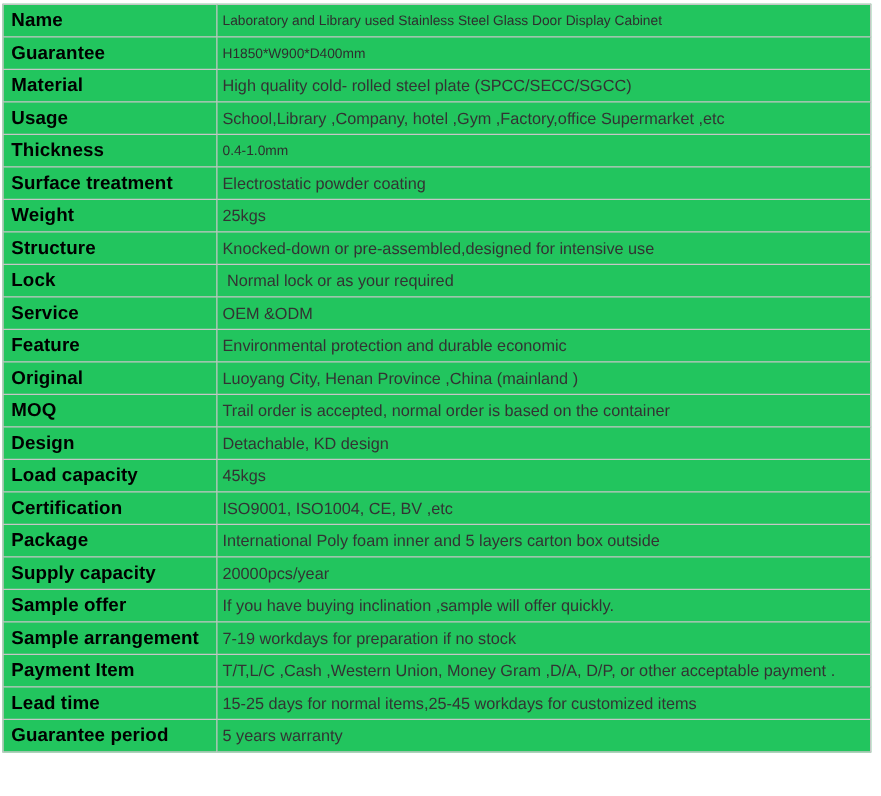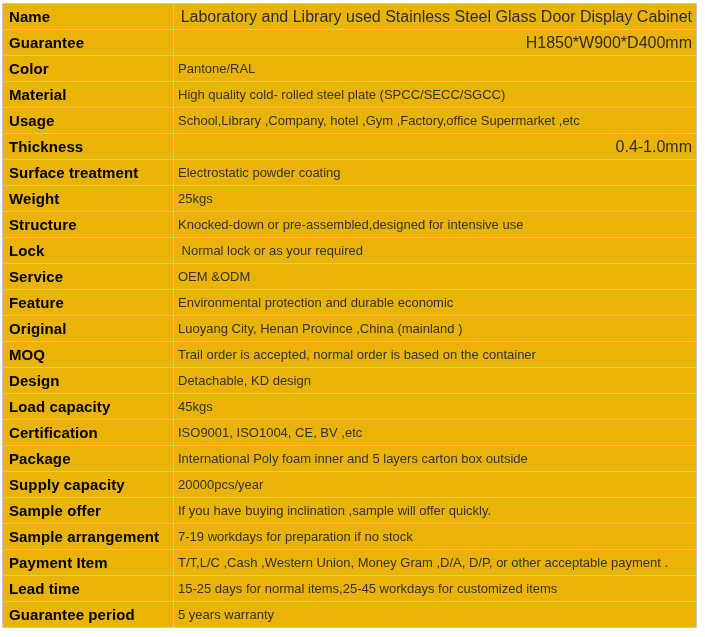--- a/index.html
+++ b/index.html
@@ -9,21 +9,21 @@
     width: 705px;
     height: 637px;
     font-family: "Liberation Sans", "DejaVu Sans", sans-serif;
     overflow: hidden;
   }
   table.spec-table {
     border-collapse: collapse;
     table-layout: fixed;
     width: 695px;
     margin: 3px 0 0 2px;
-    background: #eab308;
+    background: #22c55e;
   }
   td {
     border: 1px solid #c6c6c6;
     height: 25px;
     vertical-align: middle;
     overflow: hidden;
   }
   td.spec-label {
     width: 160px;
     font-weight: bold;
@@ -32,44 +32,39 @@
     padding: 0 4px 0 6px;
     letter-spacing: 0.1px;
   }
   td.spec-value {
     font-size: 13px;
     color: #333333;
     padding: 0 4px 0 4px;
     white-space: pre;
   }
   td.spec-value.lg {
-    font-size: 16px;
+    font-size: 11px;
     color: #2e2e2e;
-    text-align: right;
   }
 </style>
 </head>
 <body>
 
 <table class="spec-table">
   <tbody>
   <tr>
     <td class="spec-label">Name</td>
     <td class="spec-value lg">Laboratory and Library used Stainless Steel Glass Door Display Cabinet</td>
   </tr>
 
   <tr>
     <td class="spec-label">Guarantee</td>
     <td class="spec-value lg">H1850*W900*D400mm</td>
   </tr>
 
-  <tr>
-    <td class="spec-label">Color</td>
-    <td class="spec-value">Pantone/RAL</td>
-  </tr>
 
   <tr>
     <td class="spec-label">Material</td>
     <td class="spec-value">High quality cold- rolled steel plate (SPCC/SECC/SGCC)</td>
   </tr>
 
   <tr>
     <td class="spec-label">Usage</td>
     <td class="spec-value">School,Library ,Company, hotel ,Gym ,Factory,office Supermarket ,etc</td>
   </tr>

